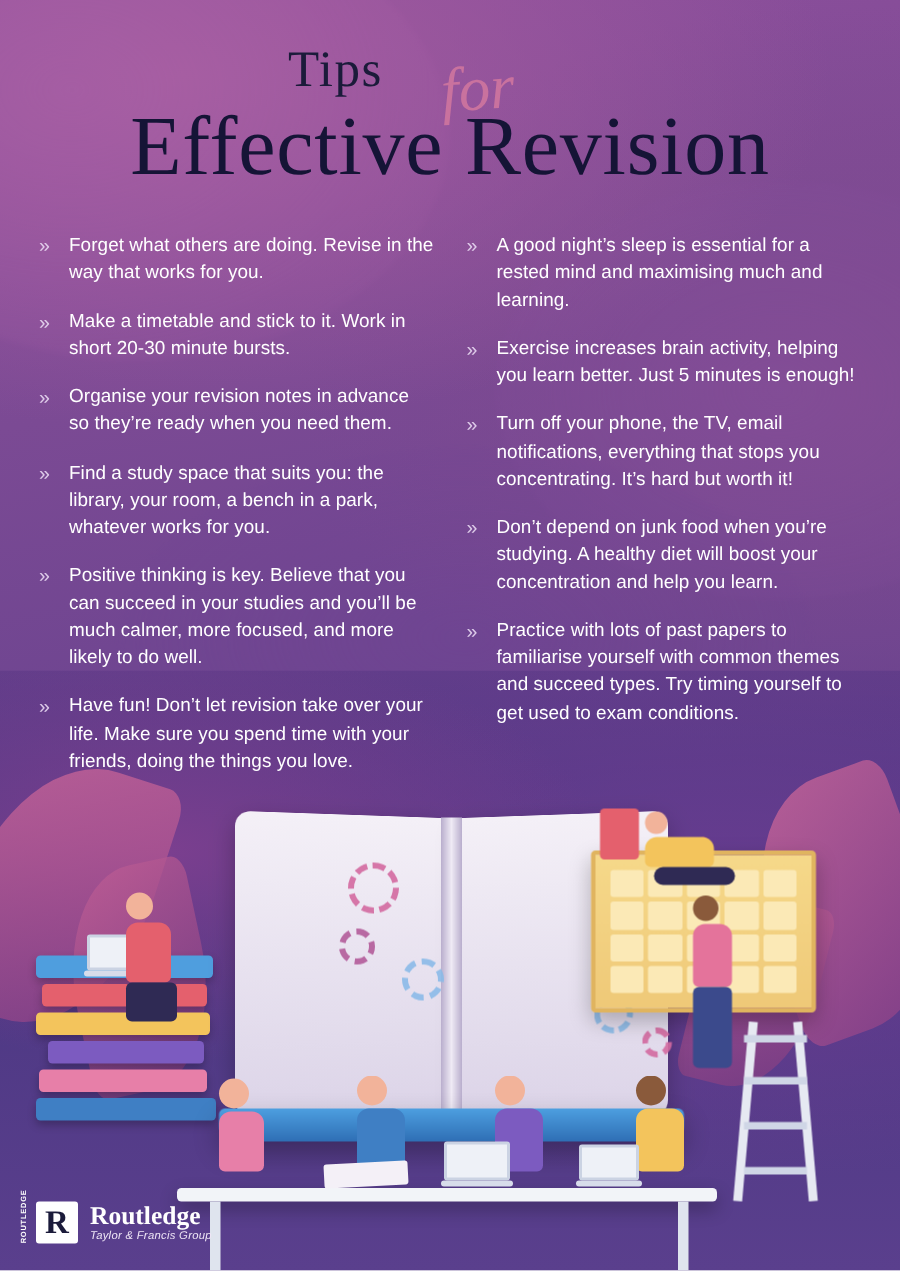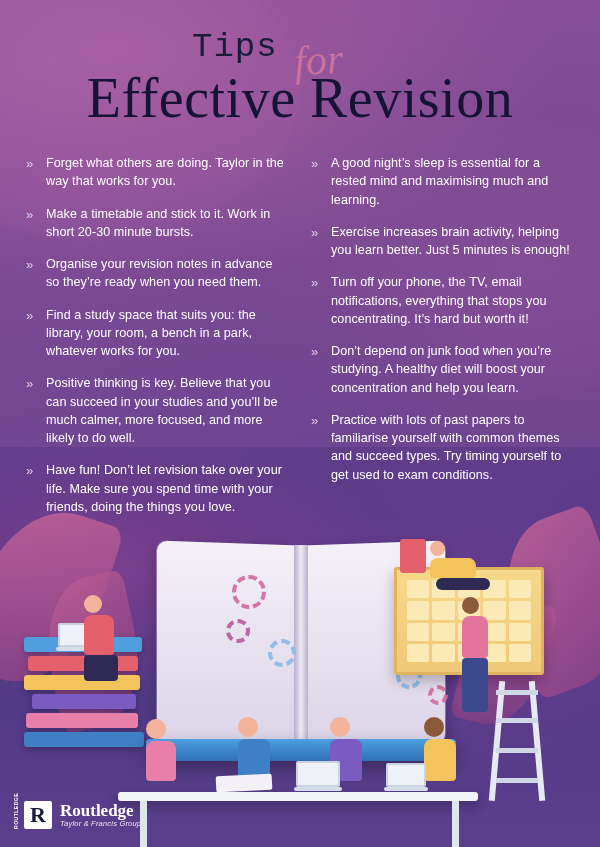--- a/index.html
+++ b/index.html
@@ -38,21 +38,21 @@
     position: relative;
     padding-top: 22px;
     text-align: center;
     z-index: 5;
   }
   .tips-row {
     position: relative;
     height: 58px;
   }
   .t-tips {
-    font-family: Liberation Mono, monospace;
+    font-family: Liberation Serif, serif;
     font-size: 34px;
     letter-spacing: 1px;
     color: #1b1b3a;
     position: absolute;
     left: 50%;
     transform: translateX(-108px);
     top: 6px;
   }
   .t-for {
     font-family: "Liberation Serif", serif;
@@ -291,21 +291,21 @@
       <span class="t-for">for</span>
     </div>
     <div class="t-main">Effective Revision</div>
   </div>
 
   <div class="columns">
 
     <div class="col">
       <div class="tip">
         <span class="chev">»</span>
-        <span class="tip-text">Forget what others are doing. Taylor in the way that works for you.</span>
+        <span class="tip-text">Forget what others are doing. Revise in the way that works for you.</span>
       </div>
       <div class="tip">
         <span class="chev">»</span>
         <span class="tip-text">Make a timetable and stick to it. Work in short 20-30 minute bursts.</span>
       </div>
       <div class="tip">
         <span class="chev">»</span>
         <span class="tip-text">Organise your revision notes in advance so they’re ready when you need them.</span>
       </div>
       <div class="tip">

